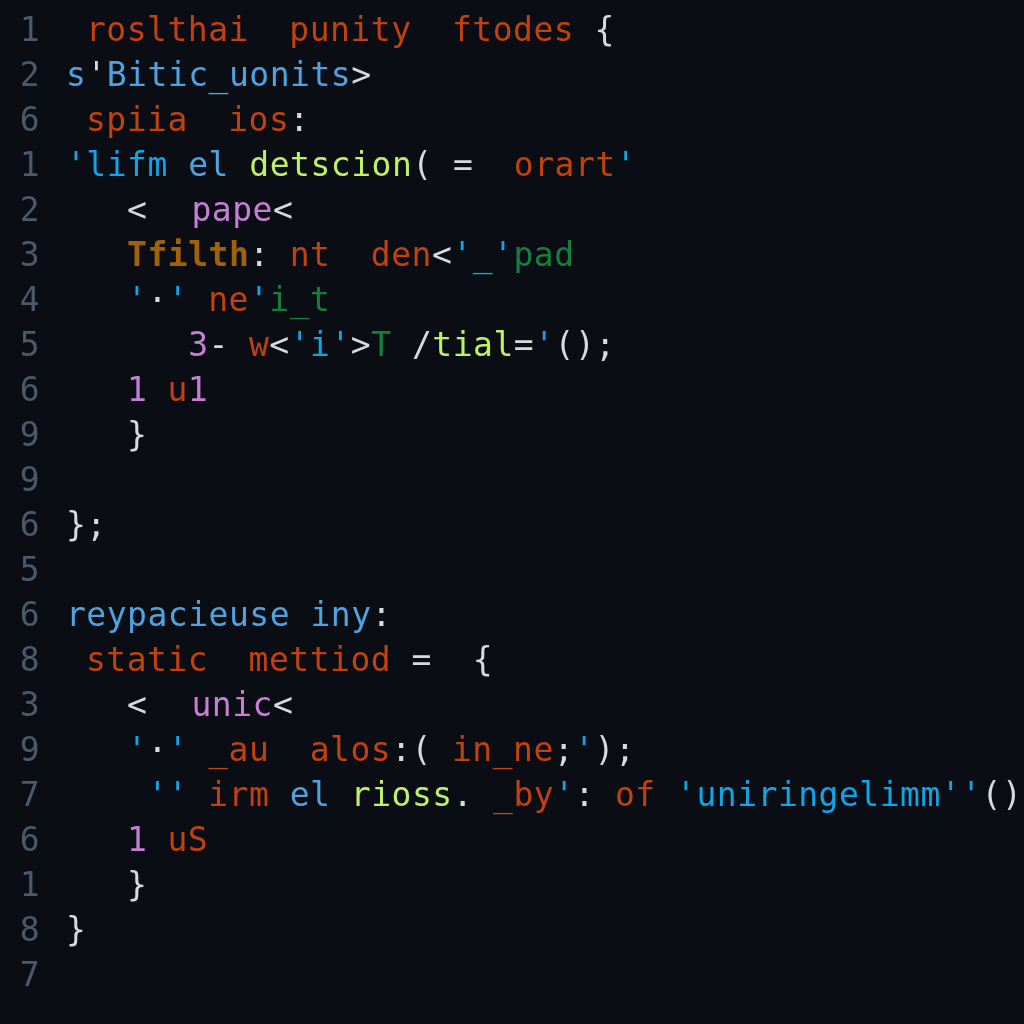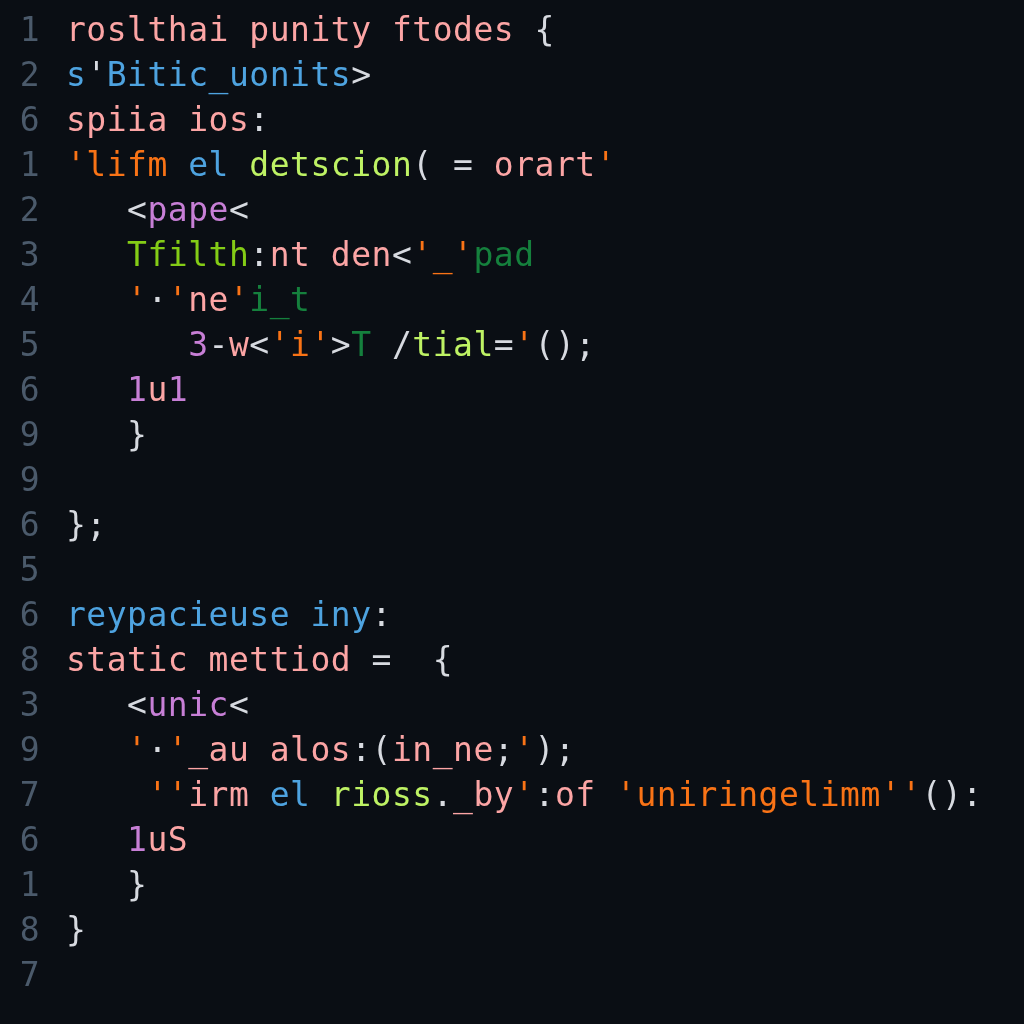--- a/index.html
+++ b/index.html
@@ -35,25 +35,25 @@
     padding-top: 8px;
     padding-left: 22px;
     color: #d7dae0;
     white-space: pre;
   }
   .code .line {
     height: 45px;
   }
   .tk-plain   { color: #d7dae0; }
   .tk-keyword { color: #4ea3e0; }
-  .tk-ident   { color: #fca5a5; }
+  .tk-ident   { color: #c2410c; margin-left: 20px; }
   .tk-func    { color: #bef264; }
-  .tk-string  { color: #f97316; }
-  .tk-tag     { color: #c77fd6; }
-  .tk-attr    { color: #84cc16; }
+  .tk-string  { color: #0ea5e9; }
+  .tk-tag     { color: #c77fd6; margin-left: 44px; }
+  .tk-attr    { color: #a16207; font-weight: bold; }
   .tk-type    { color: #15803d; }
   .tk-num     { color: #c77fd6; }
   .tk-punct   { color: #d7dae0; }
   .tk-op      { color: #d7dae0; }
 </style>
 </head>
 <body>
 
 <div class="editor">
   <div class="gutter" id="gutter">

